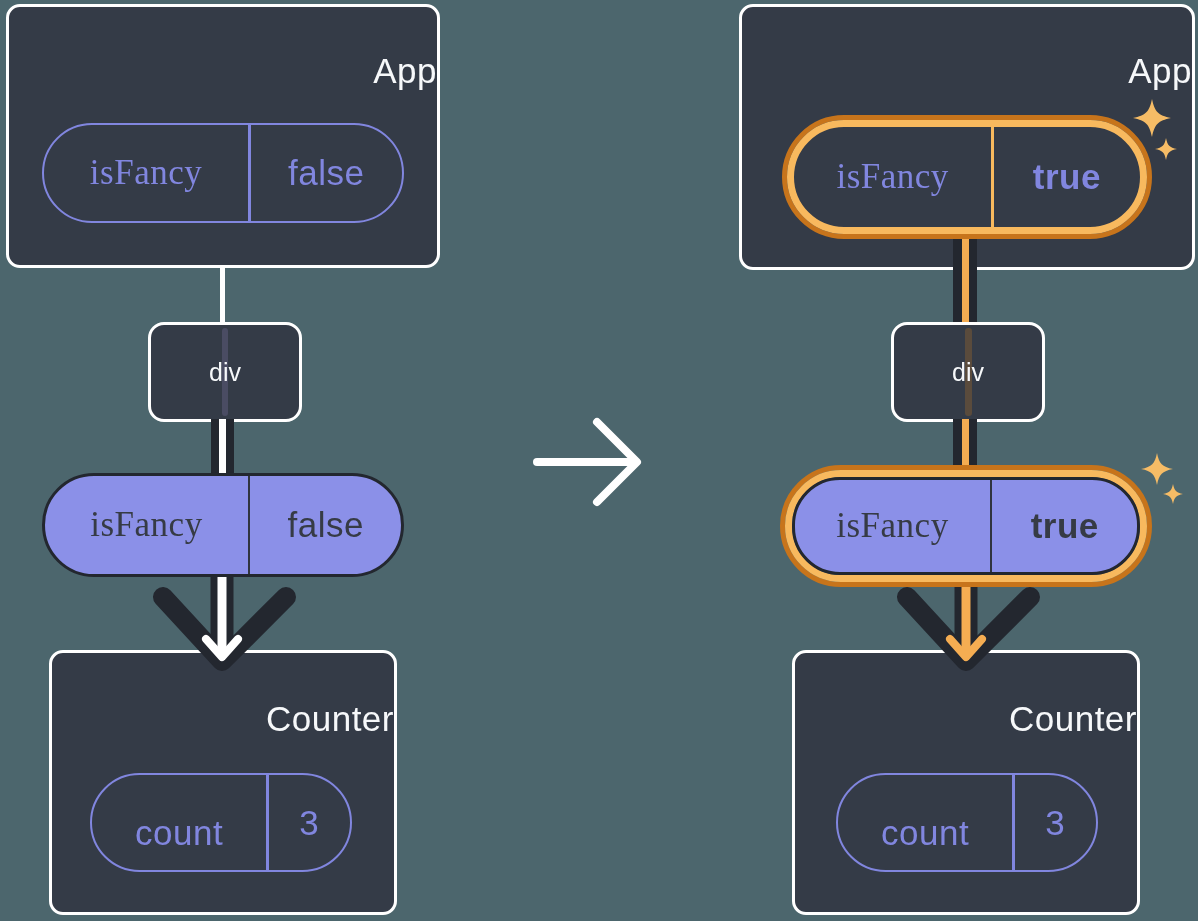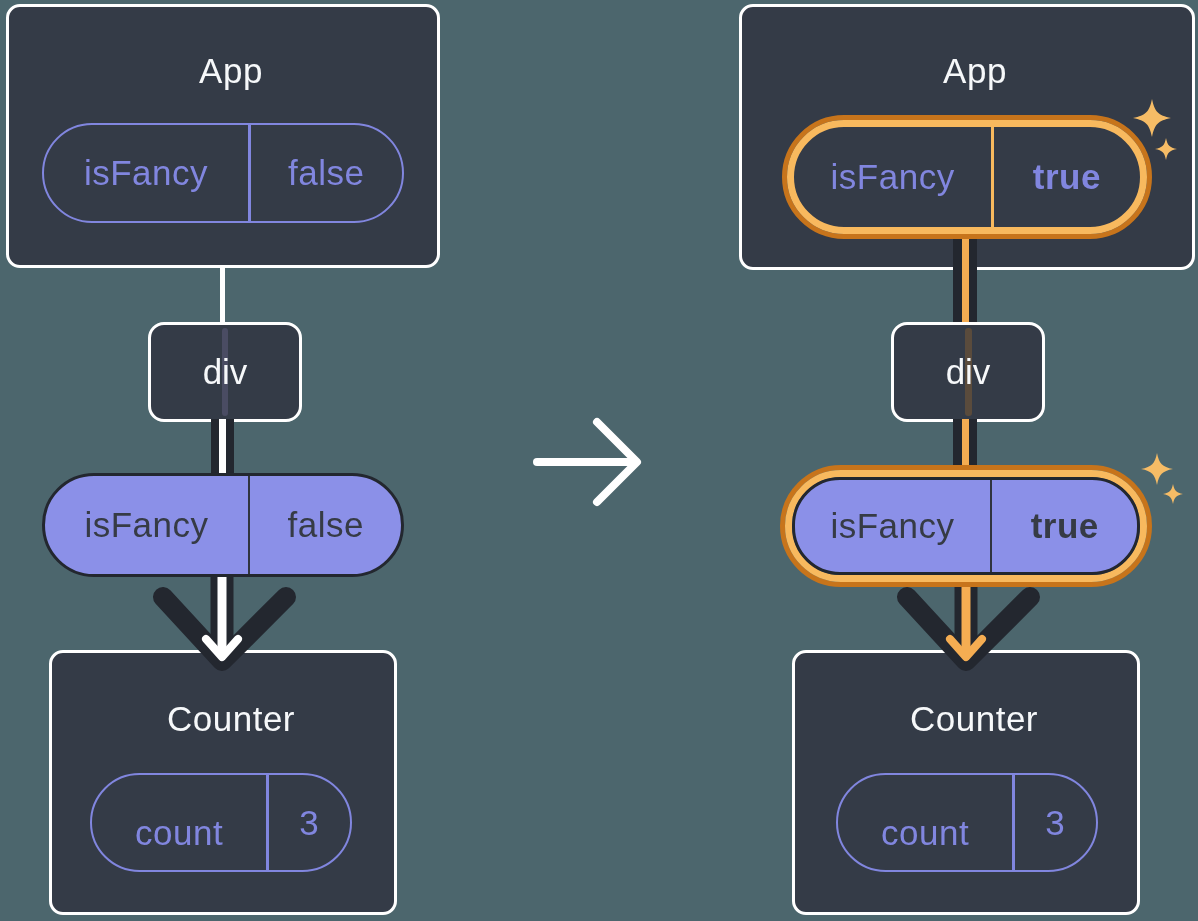--- a/index.html
+++ b/index.html
@@ -9,30 +9,30 @@
     --sparkle:#F6BC66; --white:#FFFFFF; --stripeLeft:#4A4C63; --stripeRight:#5A4B3C;
     --titleText:#F6F8FA;
   }
   html,body{margin:0;padding:0;background:var(--bg);}
   #stage{
     position:relative;width:1198px;height:921px;background:var(--bg);
     overflow:hidden;font-family:"Liberation Sans","DejaVu Sans",sans-serif;
   }
   .card{position:absolute;background:var(--card);border:3.5px solid var(--white);
     border-radius:14px;box-sizing:border-box;}
-  .title{position:absolute;left:16px;right:0;text-align:center;color:var(--titleText);
+  .title{position:absolute;left:16px;right:0;text-align:right;color:var(--titleText);
     font-size:35px;letter-spacing:.5px;}
   .divcard{display:flex;align-items:center;justify-content:center;border-radius:16px;}
-  .divcard .lbl{position:relative;color:var(--titleText);font-size:35px;}
+  .divcard .lbl{position:relative;color:var(--titleText);font-size:25px;}
   .stripe{position:absolute;top:3px;bottom:3px;left:50%;width:6px;margin-left:-3px;border-radius:3px;}
 
   .pill{position:absolute;display:flex;align-items:stretch;border-radius:60px;box-sizing:border-box;}
   .pill .seg{flex:1;display:flex;align-items:center;justify-content:center;
     font-size:35px;letter-spacing:.5px;}
-  .pill .seg.w57{flex:0 0 57%;}
+  .pill .seg.w57{flex:0 0 57%;font-family:Liberation Serif, serif;}
   .pill .seg.w675{flex:0 0 67.5%;margin-top:20px;}
   .pill .vdiv{flex:0 0 2.5px;}
   .pill.outline{border:2.5px solid var(--purple);color:var(--purple);}
   .pill.outline .vdiv{background:var(--purple);}
   .pill.filled{background:var(--purpleFill);border:3px solid var(--ink);color:var(--pillText);}
   .pill.filled .vdiv{background:var(--pillDivider);}
   .bold{font-weight:bold;}
 
   .ring{position:absolute;border:5px solid var(--orangeDark);border-radius:64px;box-sizing:border-box;}
   .ring-in{width:100%;height:100%;border:7px solid var(--orangeLight);border-radius:57px;

